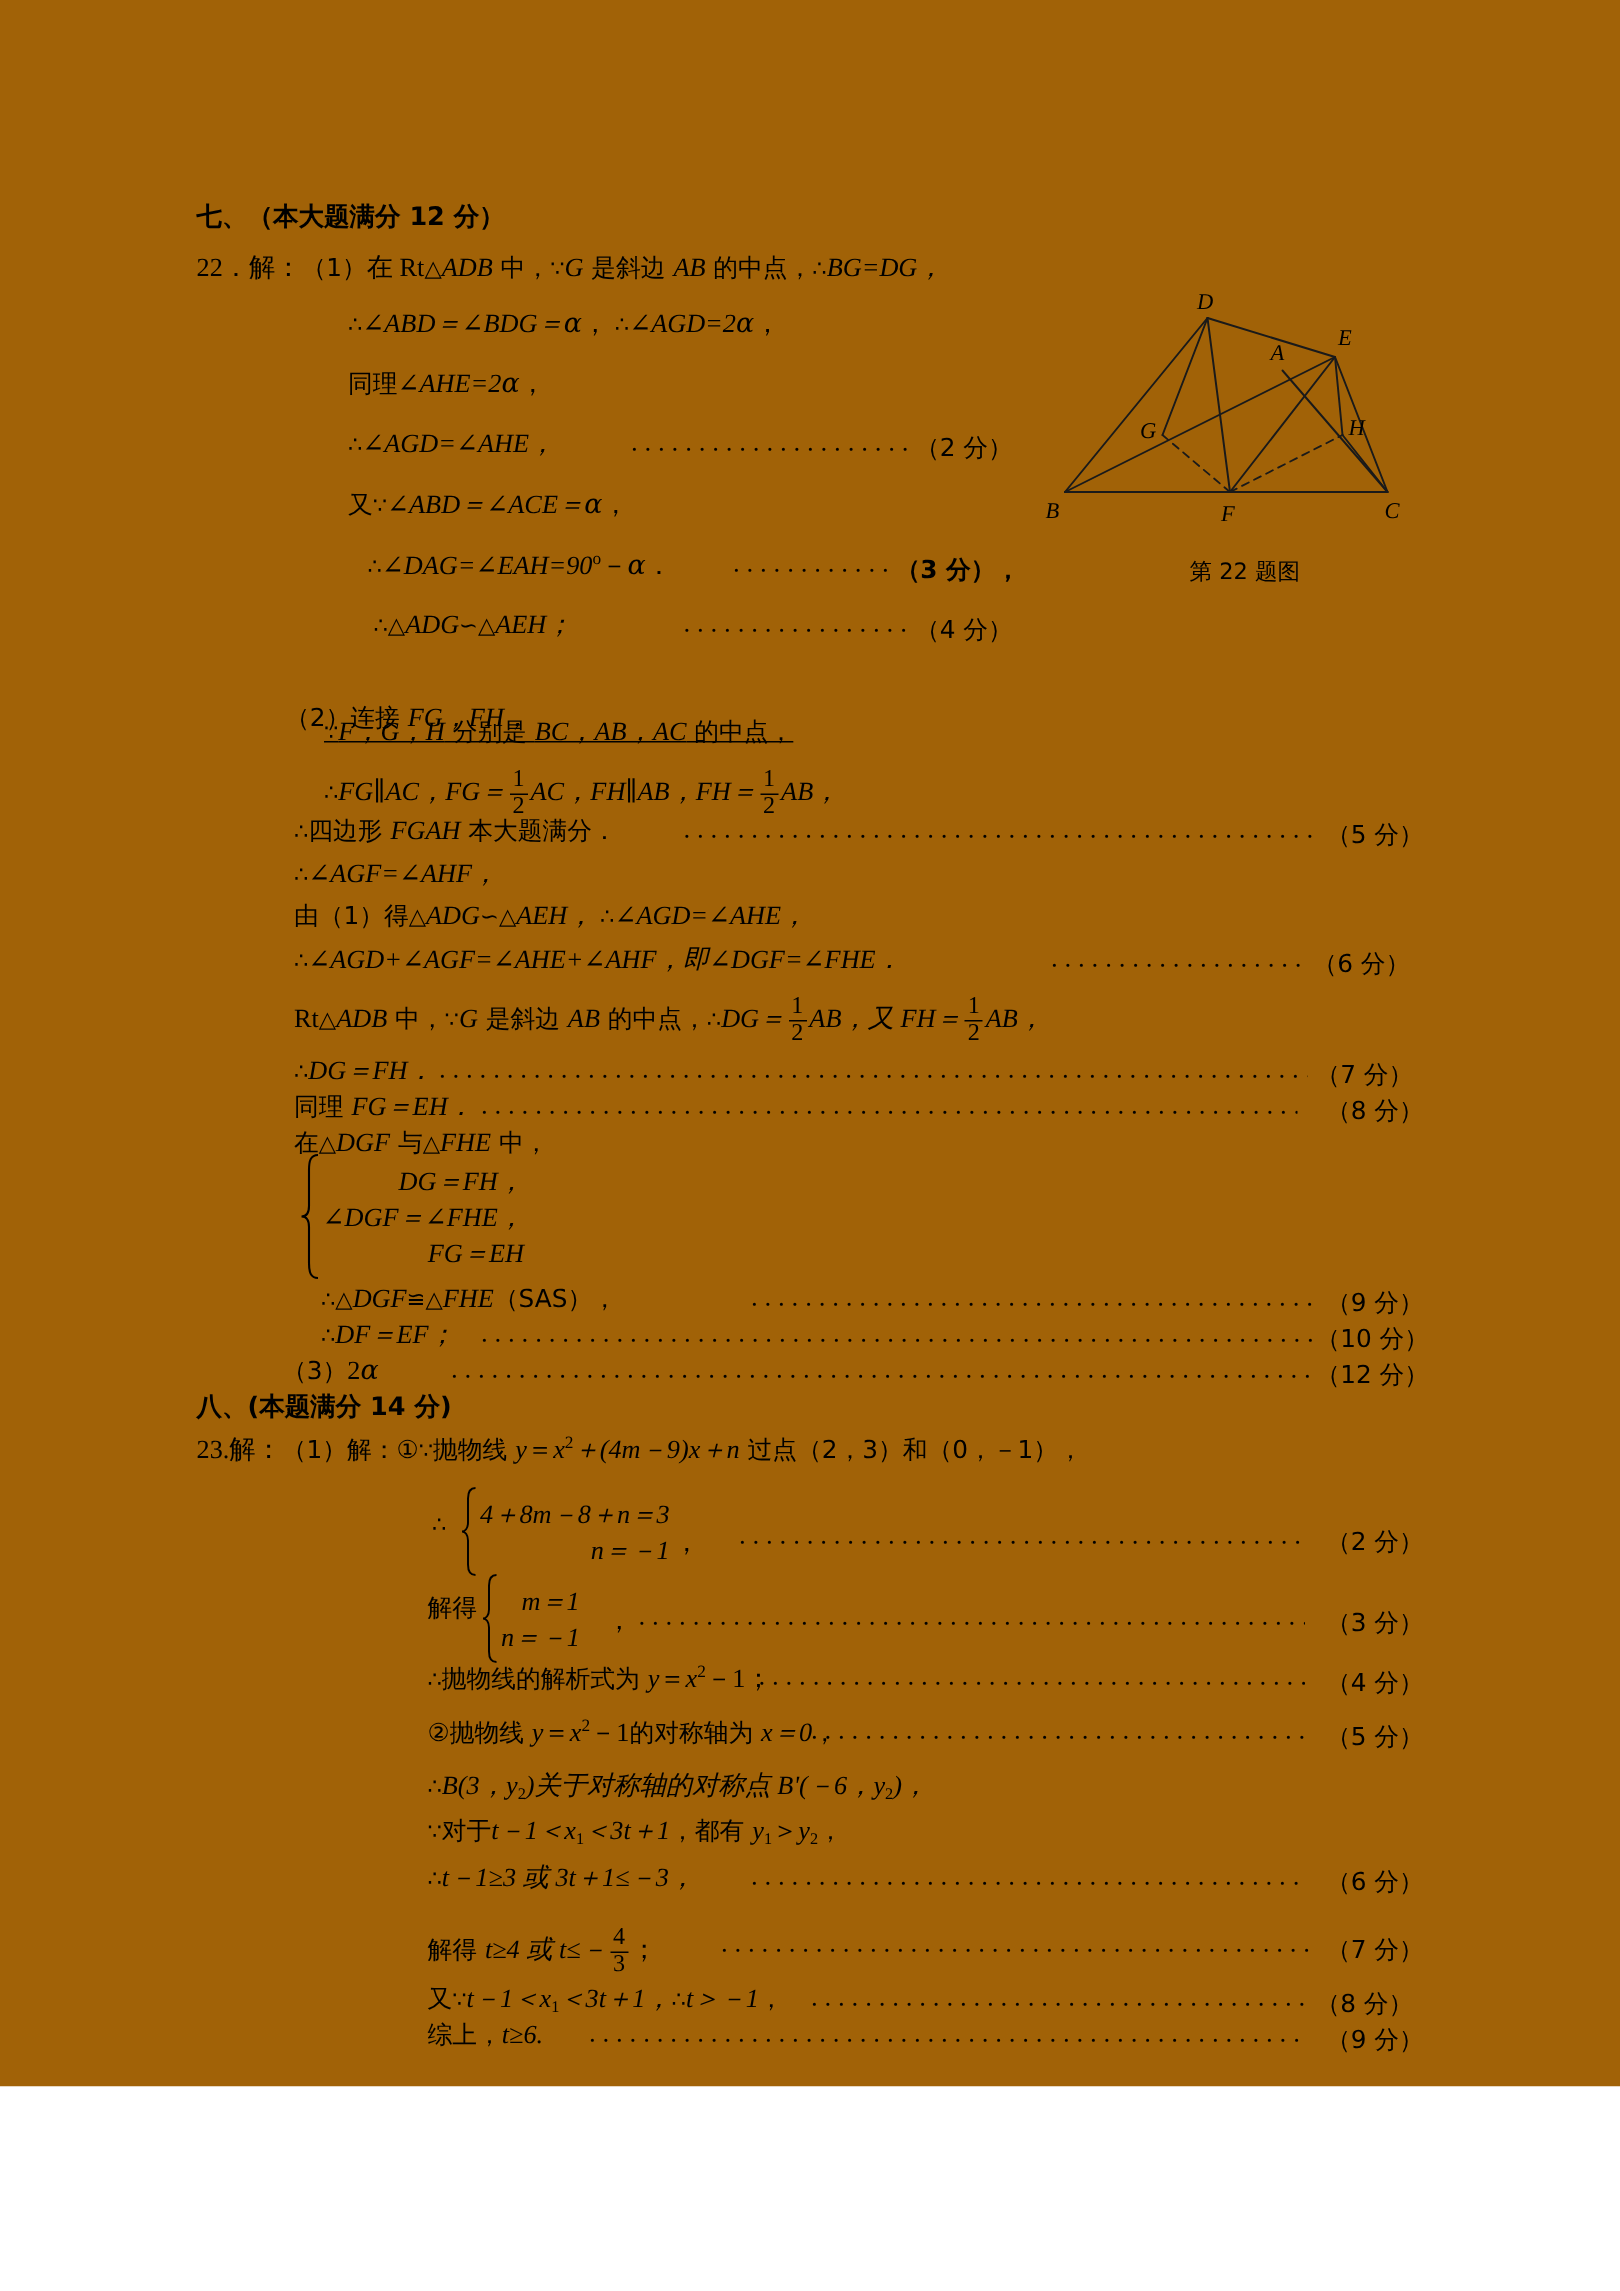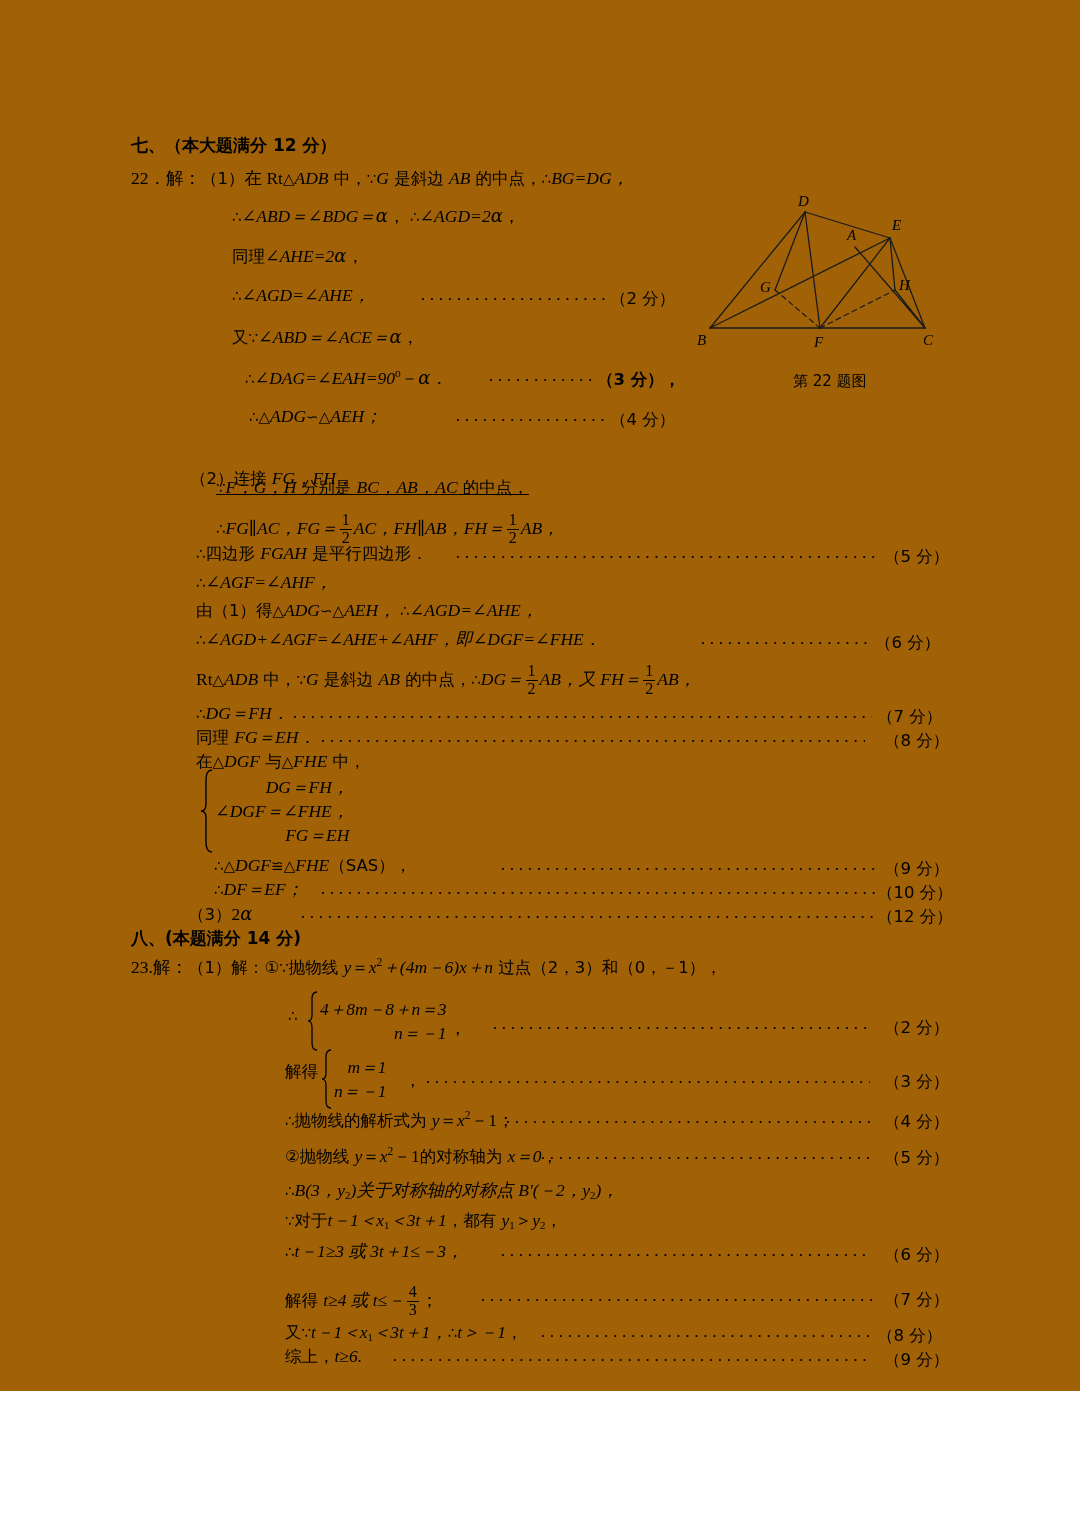--- a/index.html
+++ b/index.html
@@ -149,21 +149,21 @@
 
   <div class="ln" style="left:216px; top:479px;text-decoration:underline;">
     <span class="bc">∵</span><span class="mi">F，G，H</span><span class="cn"> 分别是 </span><span class="mi">BC，AB，AC</span><span class="cn"> 的中点，</span>
   </div>
 
   <div class="ln" style="left:216px; top:512px;">
     <span class="tf">∴</span><span class="mi">FG∥AC，FG＝</span><span class="frac"><span class="num">1</span><span class="den">2</span></span><span class="mi">AC，FH∥AB，FH＝</span><span class="frac"><span class="num">1</span><span class="den">2</span></span><span class="mi">AB，</span>
   </div>
 
   <div class="ln" style="left:196px; top:545px;">
-    <span class="tf">∴</span><span class="cn">四边形 </span><span class="mi">FGAH</span><span class="cn"> 是平行四边形．</span>
+    <span class="tf">∴</span><span class="cn">四边形 </span><span class="mi">FGAH</span><span class="cn"> 本大题满分．</span>
   </div>
   <div class="dots" style="left:455px; top:547px; width:425px;">······································································</div>
   <div class="score" style="left:884px; top:546px;">（5 分）</div>
 
   <div class="ln" style="left:196px; top:574px;">
     <span class="tf">∴</span><span class="mi">∠AGF=∠AHF，</span>
   </div>
 
   <div class="ln" style="left:196px; top:602px;">
     <span class="cn">由（1）得</span><span class="tri">△</span><span class="mi">ADG</span><span class="ang">∽</span><span class="tri">△</span><span class="mi">AEH，</span>&nbsp;<span class="tf">∴</span><span class="mi">∠AGD=∠AHE，</span>
@@ -267,21 +267,21 @@
         <text x="124" y="157">F</text>
         <text x="233" y="155">C</text>
       </g>
     </svg>
   </div>
   <div class="figcap" style="left:793px; top:372px;text-align:right;">第 22 题图</div>
 
   <div class="ln hd" style="left:131px; top:930px;">八、(本题满分 14 分)</div>
 
   <div class="ln" style="left:131px; top:957px;">
-    <span>23.解：</span><span class="cn">（1）解：</span><span class="cn">①</span><span class="bc">∵</span><span class="cn">抛物线 </span><span class="mi">y</span><span>＝</span><span class="mi">x</span><sup class="n">2</sup><span class="mi">＋(4m－6)x＋n</span><span class="cn"> 过点（2，3）和（0，－1），</span>
+    <span>23.解：</span><span class="cn">（1）解：</span><span class="cn">①</span><span class="bc">∵</span><span class="cn">抛物线 </span><span class="mi">y</span><span>＝</span><span class="mi">x</span><sup class="n">2</sup><span class="mi">＋(4m－9)x＋n</span><span class="cn"> 过点（2，3）和（0，－1），</span>
   </div>
 
   <div class="ln" style="left:288px; top:1007px;">
     <span class="tf">∴</span>
   </div>
   <div class="sys" style="left:306px; top:990px;">
     <svg width="14" height="62" viewBox="0 0 14 62">
       <path d="M11 2 C7 2 6 5 6 9 L6 25 C6 29 4 31 2 31 C4 31 6 33 6 37 L6 53 C6 57 7 60 11 60" fill="none" stroke="#000" stroke-width="1.3"></path>
     </svg>
     <div class="rows">
@@ -313,21 +313,21 @@
   <div class="dots" style="left:505px; top:1112px; width:365px;">·······················································</div>
   <div class="score" style="left:884px; top:1111px;">（4 分）</div>
 
   <div class="ln" style="left:285px; top:1146px;">
     <span class="cn">②</span><span class="cn">抛物线 </span><span class="mi">y</span><span>＝</span><span class="mi">x</span><sup class="n">2</sup><span>－1</span><span class="cn">的对称轴为 </span><span class="mi">x＝0</span><span class="cn">，</span>
   </div>
   <div class="dots" style="left:540px; top:1148px; width:330px;">··················································</div>
   <div class="score" style="left:884px; top:1147px;">（5 分）</div>
 
   <div class="ln" style="left:285px; top:1182px;">
-    <span class="tf">∴</span><span class="mi">B(3，</span><span class="mi">y</span><sub class="n">2</sub><span class="mi">)关于对称轴的对称点 </span><span class="mi">B'(－2，</span><span class="mi">y</span><sub class="n">2</sub><span class="mi">)，</span>
+    <span class="tf">∴</span><span class="mi">B(3，</span><span class="mi">y</span><sub class="n">2</sub><span class="mi">)关于对称轴的对称点 </span><span class="mi">B'(－6，</span><span class="mi">y</span><sub class="n">2</sub><span class="mi">)，</span>
   </div>
 
   <div class="ln" style="left:285px; top:1212px;">
     <span class="bc">∵</span><span class="cn">对于</span><span class="mi">t－1＜x</span><sub class="n">1</sub><span class="mi">＜3t＋1</span><span class="cn">，都有 </span><span class="mi">y</span><sub class="n">1</sub><span>＞</span><span class="mi">y</span><sub class="n">2</sub><span class="cn">，</span>
   </div>
 
   <div class="ln" style="left:285px; top:1243px;">
     <span class="tf">∴</span><span class="mi">t－1≥3 或 3t＋1≤－3，</span>
   </div>
   <div class="dots" style="left:500px; top:1245px; width:370px;">························································</div>

